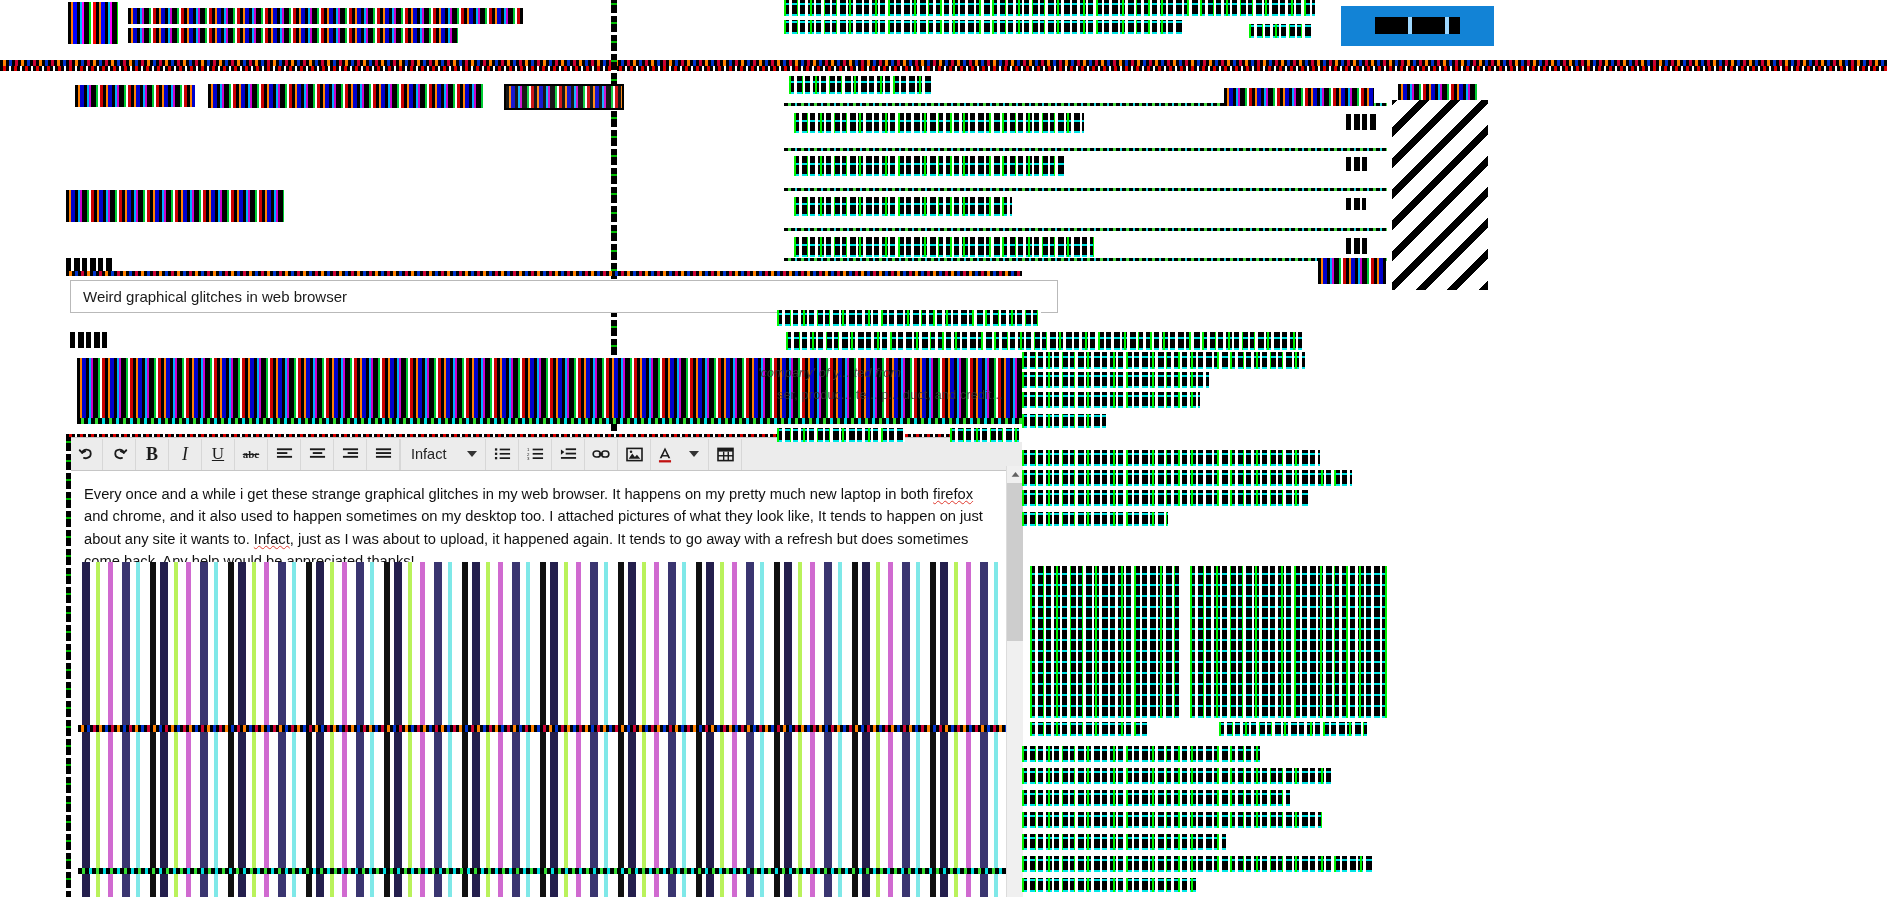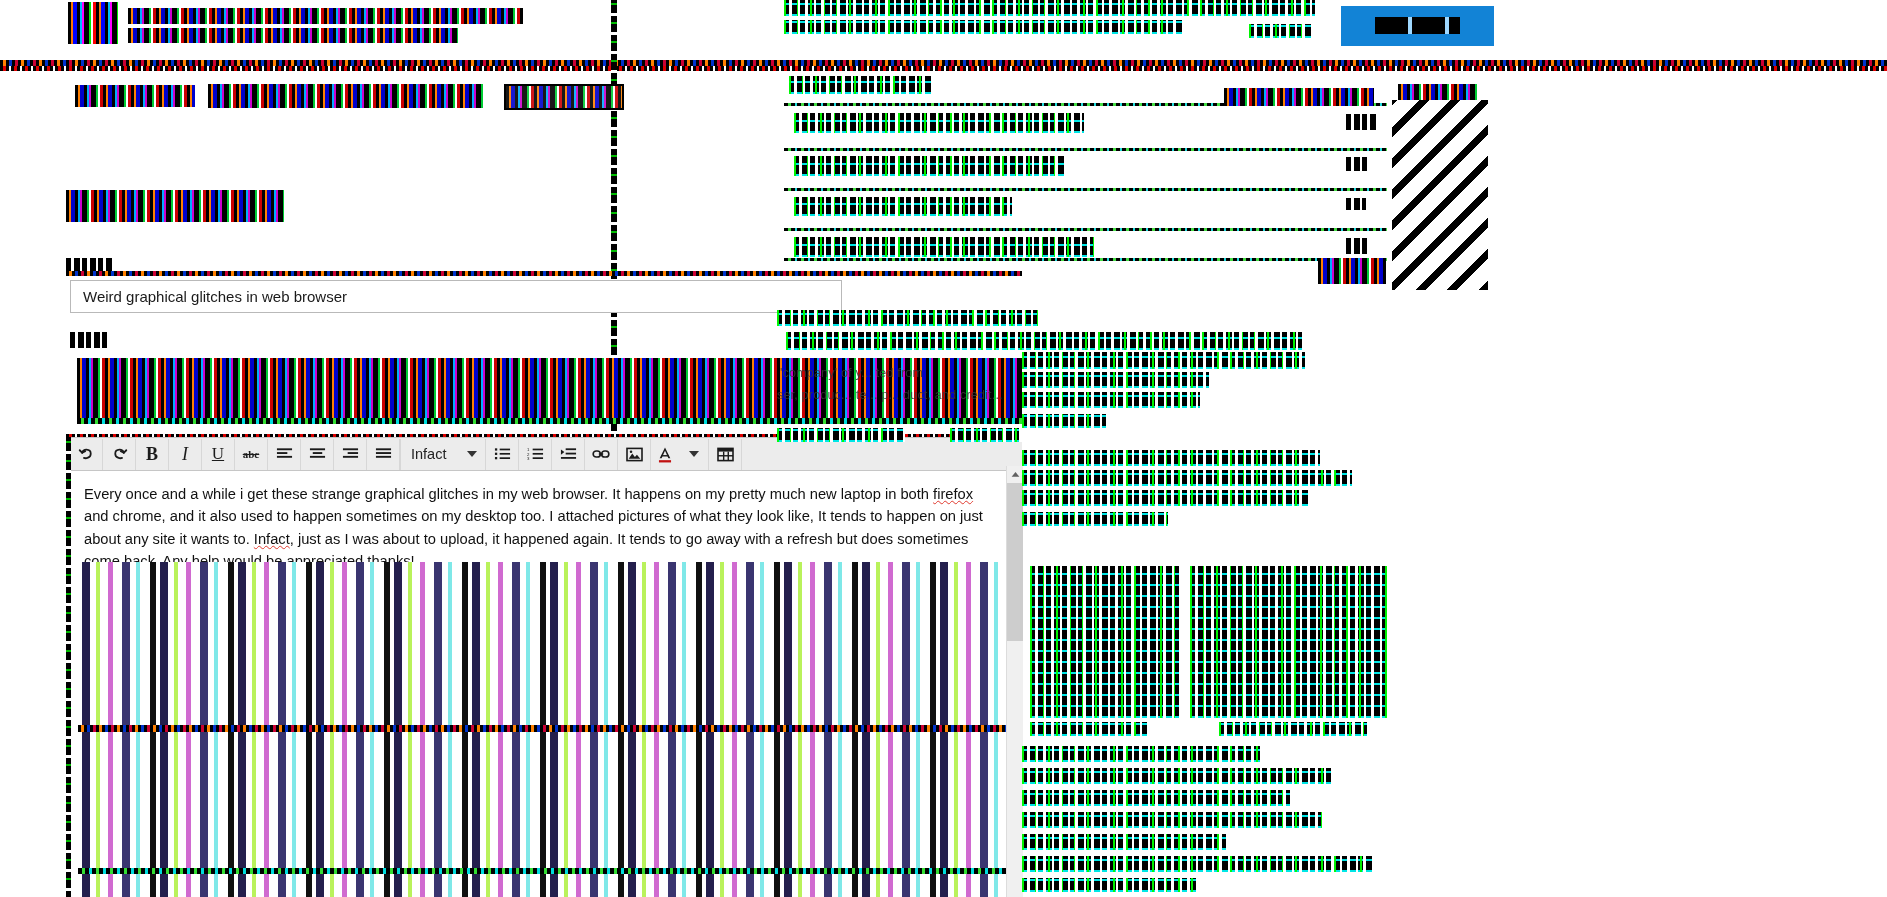--- a/index.html
+++ b/index.html
@@ -198,28 +198,28 @@
   <div class="search-box" style="left:504px; top:84px; width:120px; height:26px;">
     <span class="hidden-label"></span>
   </div>
   <div class="noise" style="left:506px; top:86px; width:116px; height:22px; opacity:.9;"></div>
 
   <div class="noise" style="left:66px; top:190px; width:218px; height:32px;"></div>
 
   <div class="glitch" style="left:66px; top:258px; width:46px; height:16px;"></div>
 
   <div class="dashrow" style="left:66px; top:271px; width:956px; height:5px;"></div>
-  <div class="title-field" style="left:70px; top:280px; width:772px; height:33px;" title="Enter your question title">Weird graphical glitches in web browser</div>
+  <div class="title-field" style="left:70px; top:280px; width:988px; height:33px;" title="Enter your question title">Weird graphical glitches in web browser</div>
 
   <div class="glitch" style="left:70px; top:332px; width:38px; height:16px;"></div>
 
   <div class="noise" style="left:77px; top:358px; width:945px; height:60px;"></div>
   <div class="dashrow green" style="left:77px; top:418px; width:945px; height:6px;"></div>
 
-  <div class="ghost-text" style="left:780px; top:366px;">'company' of y... ted from</div>
+  <div class="ghost-text" style="left:758px; top:366px;font-style:italic;">'company' of y... ted from</div>
   <div class="ghost-text" style="left:777px; top:388px;">ser, produc... te... p... duct, and credit...</div>
 
   <div class="dashrow red" style="left:66px; top:434px; width:956px; height:5px;"></div>
 
   <div class="editor-toolbar" style="left:70px; top:437px; width:952px;">
 
     <div class="tb-btn" title="Undo">
       <svg width="17" height="17" viewBox="0 0 20 20" aria-hidden="true">
         <path d="M5 8 C5 3, 15 3, 15 9 C15 14, 9 15, 7 14" stroke="#1b1b1b" stroke-width="2.1" fill="none" stroke-linecap="round"></path>
         <path d="M5 8 L2 5 M5 8 L8.5 6.2" stroke="#1b1b1b" stroke-width="2.1" fill="none" stroke-linecap="round"></path>

